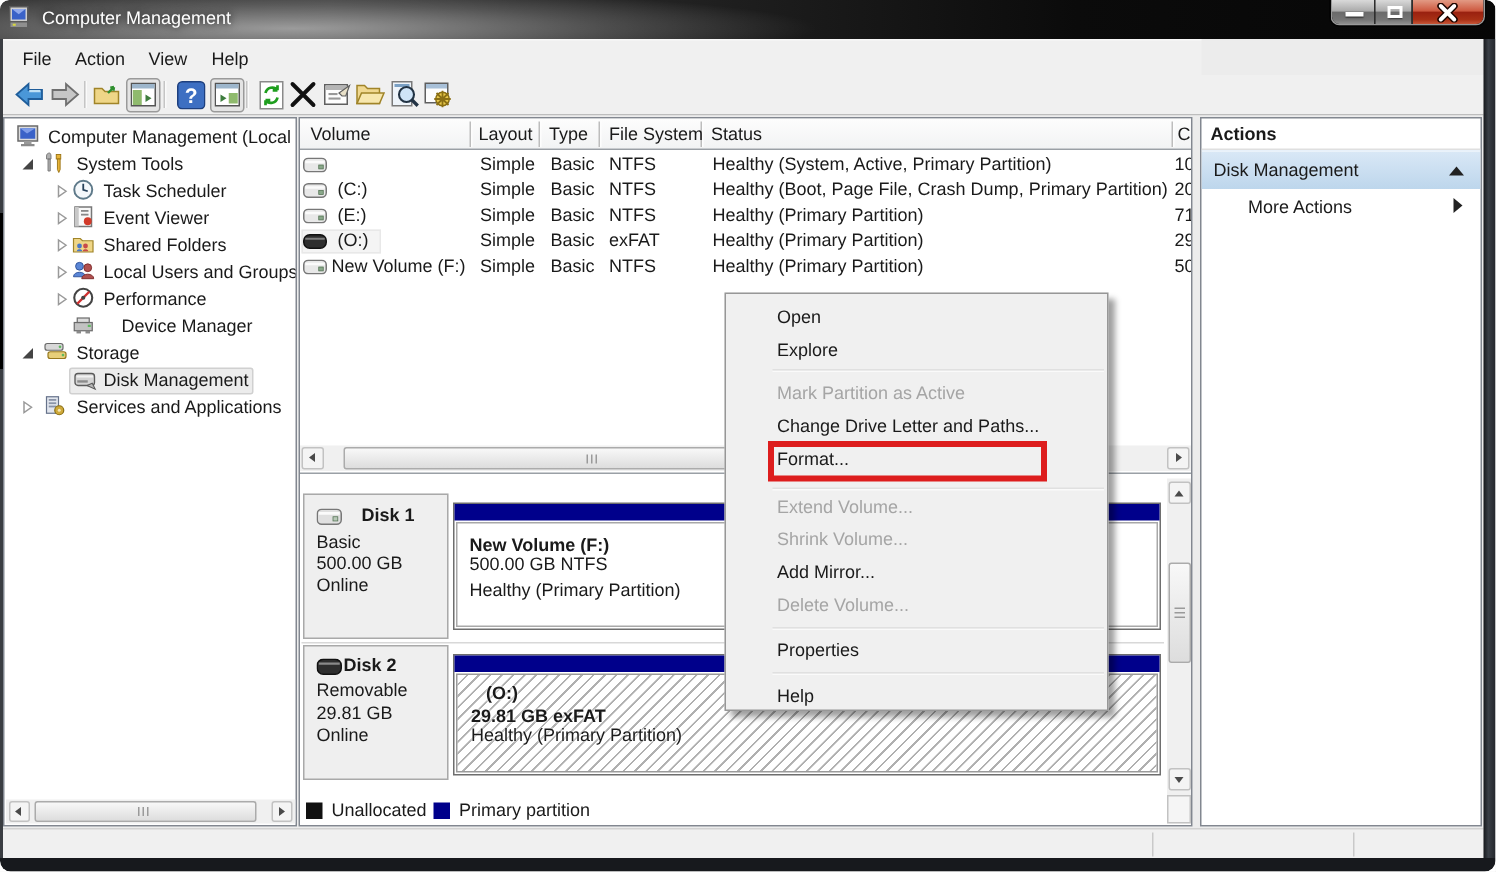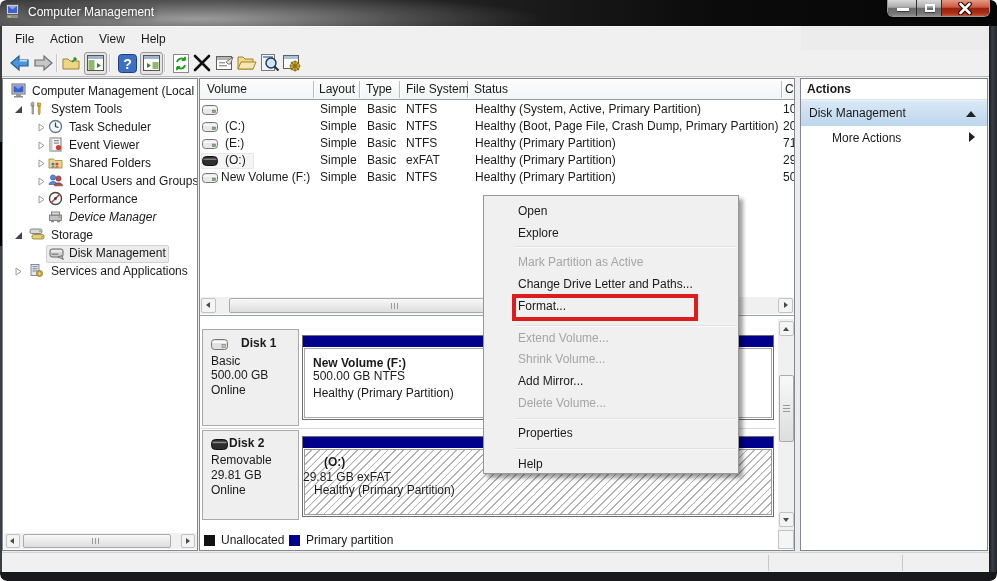--- a/index.html
+++ b/index.html
@@ -225,21 +225,21 @@
       <circle cx="7.5" cy="7.5" r="1.4" fill="#444"></circle>
     </svg>
     <div class="trow" style="left:66px; top:111px;">Performance</div>
     <svg class="abs" style="left:45px; top:130px;" width="15" height="15" viewBox="0 0 15 15">
       <rect x="1.5" y="6" width="12" height="5.5" fill="#c2c2c2" stroke="#6a6a6a" stroke-width="0.8"></rect>
       <rect x="3.5" y="3" width="8" height="3" fill="#dcdcdc" stroke="#6a6a6a" stroke-width="0.8"></rect>
       <rect x="3" y="11.5" width="3" height="1.8" fill="#8a8a8a"></rect>
       <rect x="9" y="11.5" width="3" height="1.8" fill="#8a8a8a"></rect>
       <rect x="10.5" y="7.5" width="2" height="1.5" fill="#5fba5f"></rect>
     </svg>
-    <div class="trow" style="left:66px; top:129px;font-style:italic;">Device Manager</div>
+    <div class="trow" style="left:78px; top:129px;">Device Manager</div>
     <svg class="abs" style="left:11px; top:152px;" width="9" height="9">
         <polygon points="8,1 8,8 1,8" fill="#444"></polygon>
       </svg>
     <svg class="abs" style="left:26px; top:148px;" width="16" height="15" viewBox="0 0 16 15">
       <rect x="1" y="2" width="12" height="4.5" rx="1.5" fill="#d8d8d8" stroke="#6a6a6a" stroke-width="0.8"></rect>
       <rect x="3" y="7.5" width="12" height="4.5" rx="1.5" fill="#e7cf7a" stroke="#96781e" stroke-width="0.8"></rect>
       <circle cx="11" cy="4.2" r="0.9" fill="#5fba5f"></circle>
       <circle cx="13" cy="9.7" r="0.9" fill="#5fba5f"></circle>
     </svg>
     <div class="trow" style="left:48px; top:147px;">Storage</div>
@@ -392,21 +392,21 @@
         </svg>
       <div class="txt" style="left:26px; top:5px; font-weight:bold;">Disk 2</div>
       <div class="txt" style="left:8px; top:22px;">Removable</div>
       <div class="txt" style="left:8px; top:37px;">29.81 GB</div>
       <div class="txt" style="left:8px; top:52px;">Online</div>
     </div>
     <div class="pcell" style="top:357px; height:81px;">
       <div class="pband" style="height:11px;"></div>
       <div class="hatch" style="left:1px; top:12px; right:1px; bottom:1px; border:1px solid #9a9a9a;"></div>
       <div class="txt" style="left:21px; top:18px; font-weight:bold; text-shadow:0 0 2px #fff, 0 0 2px #fff;">(O:)</div>
-      <div class="txt" style="left:0; top:33px; text-shadow:0 0 2px #fff, 0 0 2px #fff;">29.81 GB exFAT</div>
+      <div class="txt" style="left:11px; top:33px; text-shadow:0 0 2px #fff, 0 0 2px #fff;font-weight:bold;">29.81 GB exFAT</div>
       <div class="txt" style="left:11px; top:46px; text-shadow:0 0 2px #fff, 0 0 2px #fff;">Healthy (Primary Partition)</div>
     </div>
 
     <div class="abs" style="left:4px; top:456px; width:11px; height:11px; background:#111;"></div>
     <div class="txt" style="left:21px; top:455px; height:13px; line-height:13px;">Unallocated</div>
     <div class="abs" style="left:89px; top:456px; width:11px; height:11px; background:#00008b;"></div>
     <div class="txt" style="left:106px; top:455px; height:13px; line-height:13px;">Primary partition</div>
 
     <div class="sb" style="left:578px; top:240px; width:16px; height:211px;">
       <div class="sbbtn" style="left:0.5px; top:2px; width:15px; height:15px;"></div>

